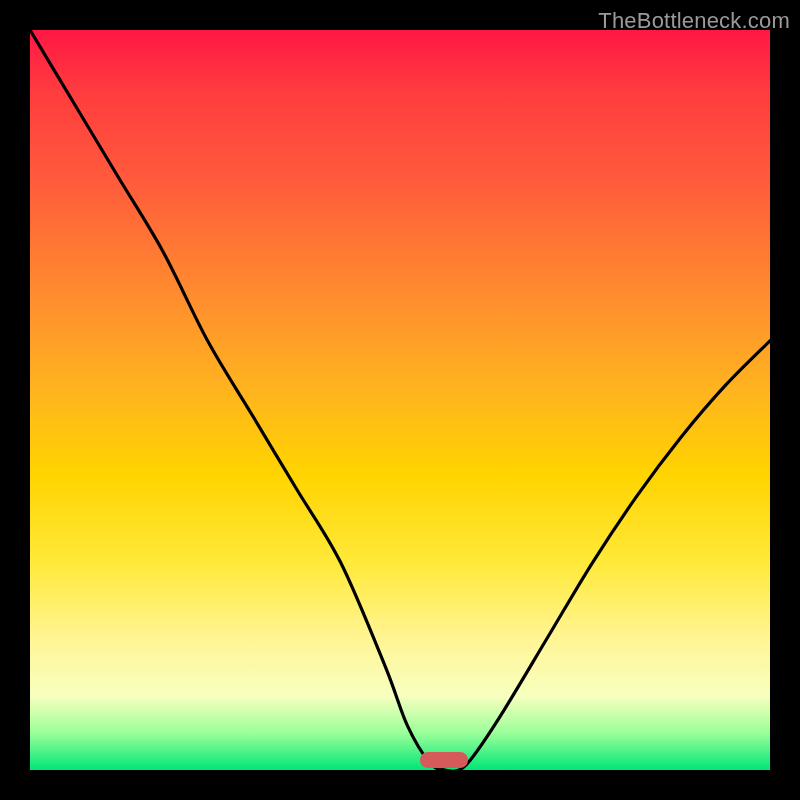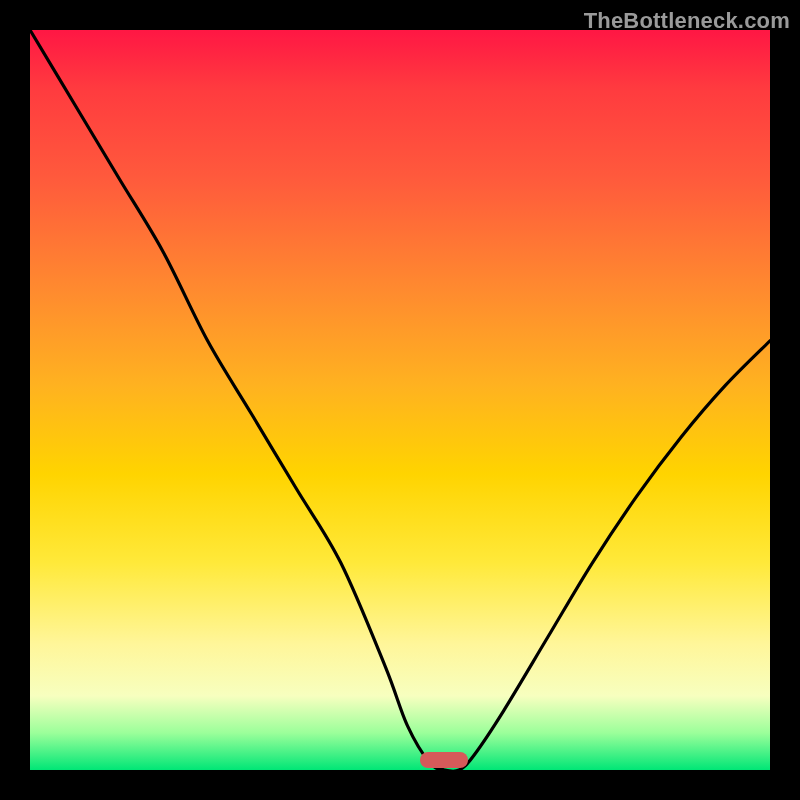--- a/index.html
+++ b/index.html
@@ -41,21 +41,21 @@
       #00e676 100%
     );
   }
   .watermark {
     position: absolute;
     top: 8px;
     right: 10px;
     color: #9a9a9a;
     font-size: 22px;
     letter-spacing: 0.2px;
-    font-weight: 700;
+    font-weight: 400;
   }
   svg.curve {
     position: absolute;
     left: 0;
     top: 0;
     width: 740px;
     height: 740px;
   }
   .marker {
     position: absolute;

